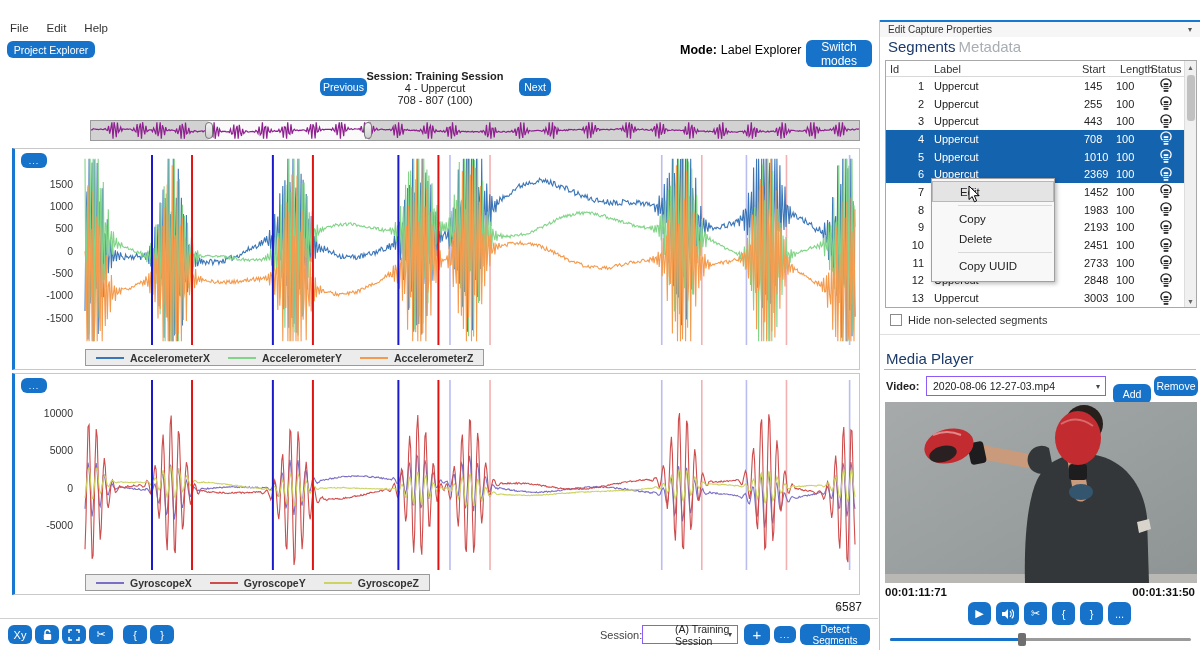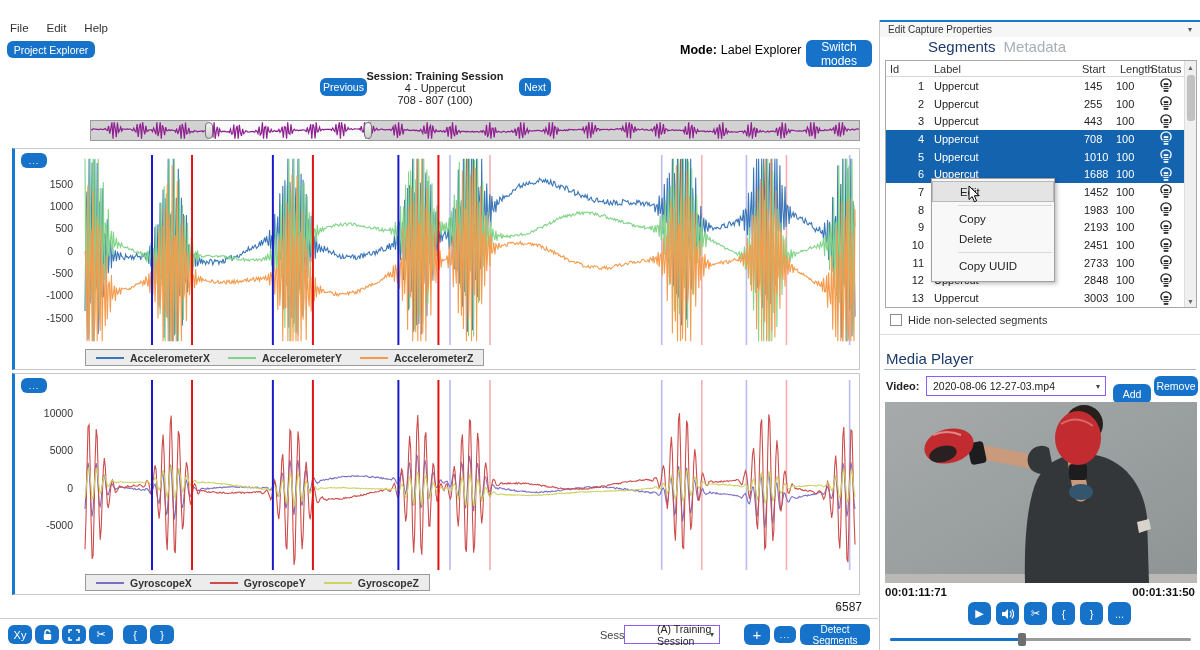--- a/index.html
+++ b/index.html
@@ -49,31 +49,31 @@
   .legend-name { font-size:10.5px; color:#333; font-weight:bold; }
 
   
   .bottombar { position:absolute; left:0; top:618px; width:878px; height:32px; border-top:1px solid #d0d0d0; background:#fff; }
   .tool-btn { position:absolute; top:6px; width:24px; height:19px; font-size:11px; }
   .sample-count { position:absolute; left:770px; top:-19px; width:100px; text-align:right; font-size:12px; color:#222; padding-right:8px; }
   .collapse-caret { position:absolute; left:836px; top:-15px; color:#999; font-size:9px; }
   .session-label { position:absolute; left:600px; top:10px; font-size:11px; color:#444; }
   .select { background:#fff; border:1px solid #8b5cf6; font-size:10.5px; color:#222; display:flex; align-items:center; padding:0 6px; position:relative; }
   .select .caret { position:absolute; right:5px; color:#444; font-size:8px; }
-  .session-select { position:absolute; left:624px; top:6px; width:96px; height:19px;padding-left:32px; }
+  .session-select { position:absolute; left:642px; top:6px; width:96px; height:19px;padding-left:32px; }
   .plus-btn { position:absolute; left:744px; top:5px; width:26px; height:21px; font-size:15px; }
   .dots-btn { position:absolute; left:774px; top:7px; width:22px; height:17px; font-size:9px; letter-spacing:1px; }
   .detect-btn { position:absolute; left:800px; top:5px; width:70px; height:21px; font-size:10px; }
 
   
   .rpanel { position:absolute; left:879px; top:20px; width:321px; height:630px; border-left:1px solid #c4c4c4; background:#fff; }
   .rp-accent { position:absolute; left:0; top:0; width:100%; height:2px; background:#1778d2; }
   .rp-header { position:absolute; left:0; top:2px; width:100%; height:15px; background:#f6f6f6; display:flex; align-items:center; padding:0 8px; font-size:10px; color:#333; }
   .rp-header .pin { margin-left:auto; color:#555; font-size:8px; }
-  .rp-tabs { position:absolute; left:8px; top:18px; display:flex; gap:8px; align-items:flex-end;margin-left:40px; }
+  .rp-tabs { position:absolute; left:8px; top:18px; display:flex; gap:3px; align-items:flex-end; }
   .rp-tab-active { font-size:15px; color:#1b3a6b; }
   .rp-tab-inactive { font-size:15px; color:#a8aeb4; }
 
   .seg-table { position:absolute; left:5px; top:40px; width:312px; height:248px; border:1px solid #a8a8a8; background:#fff; }
   .thead { display:flex; height:16px; border-bottom:1px solid #d8d8d8; align-items:center; font-size:11px; color:#333; }
   .trow { display:flex; height:17.7px; align-items:center; font-size:11px; color:#222; }
   .trow.sel { background:#1463ae; color:#fff; }
   .c-id { width:42px; text-align:right; padding-right:4px; }
   .c-label { width:146px; padding-left:6px; }
   .c-start { width:38px; padding-left:10px; }
@@ -346,21 +346,21 @@
               <svg width="12" height="15" viewBox="0 0 12 15">
                 <ellipse cx="6" cy="5.6" rx="5.1" ry="4.8" fill="none" stroke="currentColor" stroke-width="1.3"></ellipse>
                 <rect x="3.7" y="5.2" width="4.6" height="8.6" fill="currentColor"></rect>
                 <path d="M2.2 7.6h7.6M2.2 9.6h7.6M2.2 11.6h7.6" stroke="var(--rowbg)" stroke-width="1"></path>
               </svg>
             </div>
           </div>
           <div class="trow sel">
             <div class="c-id">6</div>
             <div class="c-label">Uppercut</div>
-            <div class="c-start">1688</div>
+            <div class="c-start">2369</div>
             <div class="c-len">100</div>
             <div class="c-status">
               <svg width="12" height="15" viewBox="0 0 12 15">
                 <ellipse cx="6" cy="5.6" rx="5.1" ry="4.8" fill="none" stroke="currentColor" stroke-width="1.3"></ellipse>
                 <rect x="3.7" y="5.2" width="4.6" height="8.6" fill="currentColor"></rect>
                 <path d="M2.2 7.6h7.6M2.2 9.6h7.6M2.2 11.6h7.6" stroke="var(--rowbg)" stroke-width="1"></path>
               </svg>
             </div>
           </div>
           <div class="trow">

